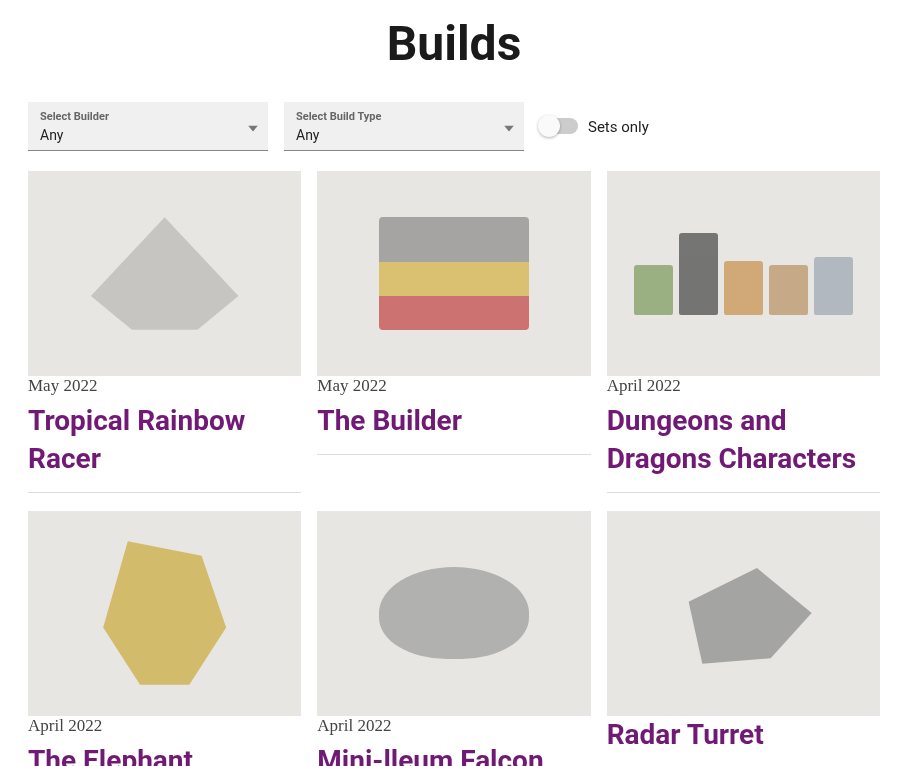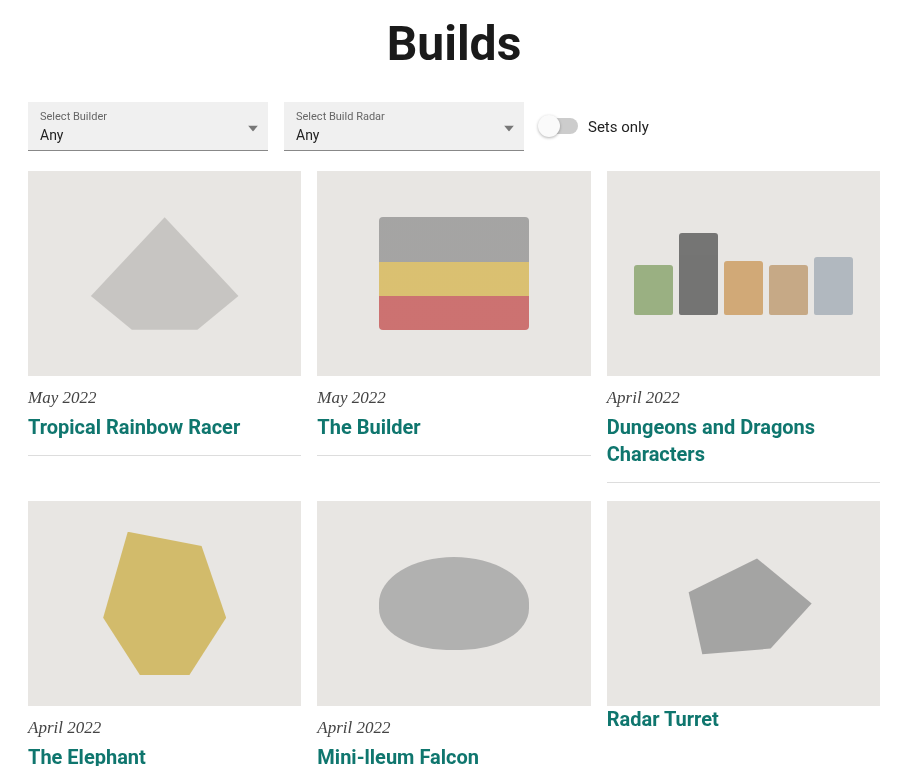--- a/index.html
+++ b/index.html
@@ -32,20 +32,21 @@
       background: #f0f0f0;
       border-bottom: 1px solid #888;
       padding: 8px 12px 6px 12px;
       cursor: pointer;
     }
     .select-label {
       font-size: 11px;
       color: #666;
       display: block;
       margin-bottom: 2px;
+      font-weight: bold;
     }
     .select-value {
       font-size: 14px;
       color: #222;
     }
     .select-arrow {
       position: absolute;
       right: 10px;
       top: 50%;
       transform: translateY(-50%);
@@ -95,30 +96,28 @@
       aspect-ratio: 4/3;
       background: #e8e6e3;
       display: flex;
       align-items: center;
       justify-content: center;
       position: relative;
       overflow: hidden;
     }
     .card-date {
       font-family: Georgia, "Times New Roman", serif;
-      font-style: italic;
       font-size: 17px;
       color: #444;
-      margin-top: 12px;
       margin-bottom: 6px;
     }
     .card-title {
-      font-size: 20px;
+      font-size: 28px;
       font-weight: 700;
-      color: #0f766e;
+      color: #701a75;
       line-height: 1.35;
     }
     .divider {
       border-top: 1px solid #ddd;
       margin-top: 14px;
     }
     
     .ph {
       width: 60%;
       height: 55%;
@@ -149,21 +148,21 @@
     <span class="select-label">Select Builder</span>
     <span class="select-value">Any</span>
     <span class="select-arrow">
       <svg viewBox="0 0 10 6">
           <path d="M0 0 L5 6 L10 0 Z"></path>
         </svg>
     </span>
   </div>
 
   <div class="select-field">
-    <span class="select-label">Select Build Radar</span>
+    <span class="select-label">Select Build Type</span>
     <span class="select-value">Any</span>
     <span class="select-arrow">
       <svg viewBox="0 0 10 6">
           <path d="M0 0 L5 6 L10 0 Z"></path>
         </svg>
     </span>
   </div>
 
   <div class="toggle-wrap">
     <div class="toggle">

